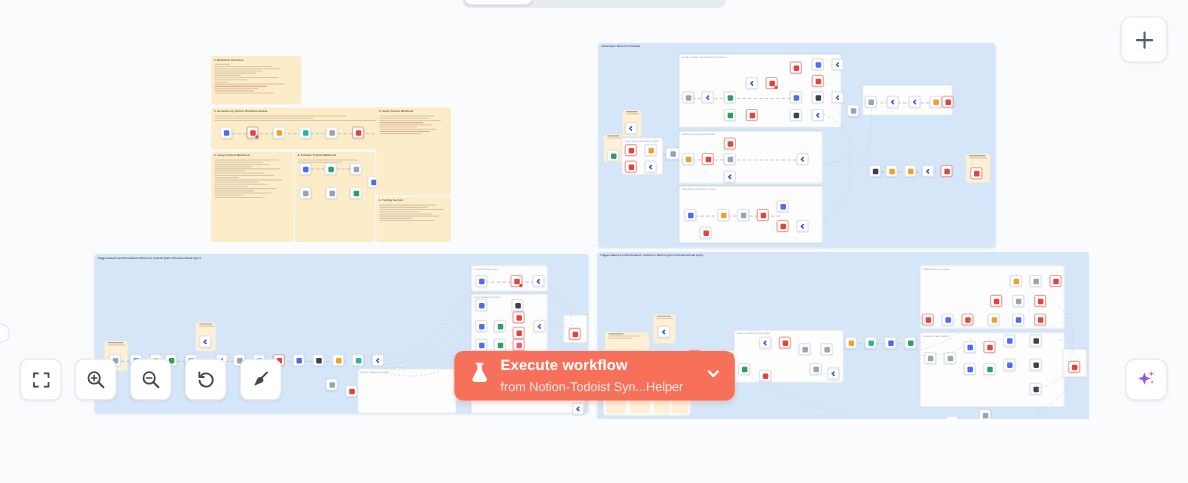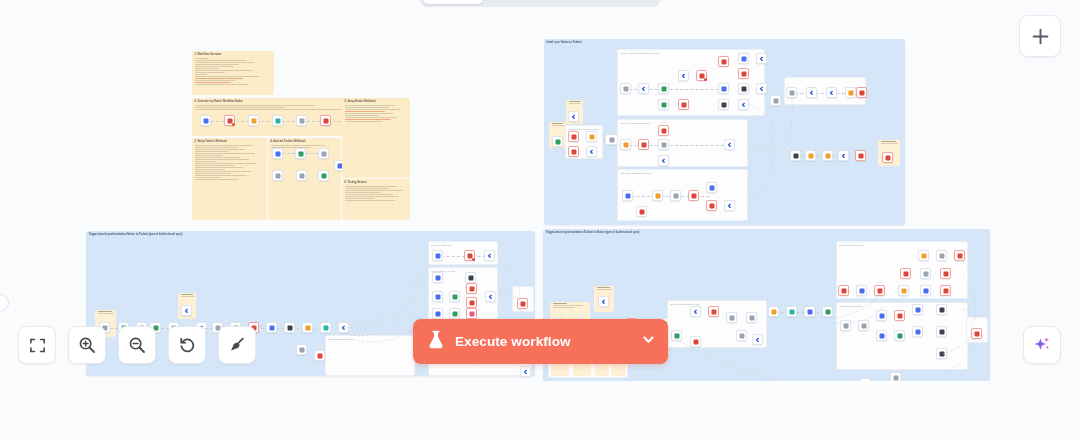--- a/index.html
+++ b/index.html
@@ -901,20 +901,21 @@
 
   <div class="exec">
     <span class="flask">
       <svg width="18" height="20" viewBox="0 0 18 20">
         <path d="M7.0 1.6h4v5.2l4.4 8.4c.7 1.4-.3 3-1.9 3H4.5c-1.6 0-2.6-1.6-1.9-3L7.0 6.8z" fill="#ffffff"></path>
         <path d="M6.2 1.6h5.6" stroke="#ffffff" stroke-width="1.8" stroke-linecap="round"></path>
       </svg>
     </span>
     <span class="txt">
       <span class="t1">Execute workflow</span><br>
+      <span class="t2">from Notion-Todoist Syn...Helper</span>
     </span>
     <span class="chev">
       <svg width="15" height="15" viewBox="0 0 15 15">
         <path d="M3.4 5.6L7.5 9.8l4.1-4.2" fill="none" stroke="#ffffff" stroke-width="2.1" stroke-linecap="round" stroke-linejoin="round"></path>
       </svg>
     </span>
   </div>
 
   <div class="ai-btn">
     <svg width="20" height="20" viewBox="0 0 20 20">

